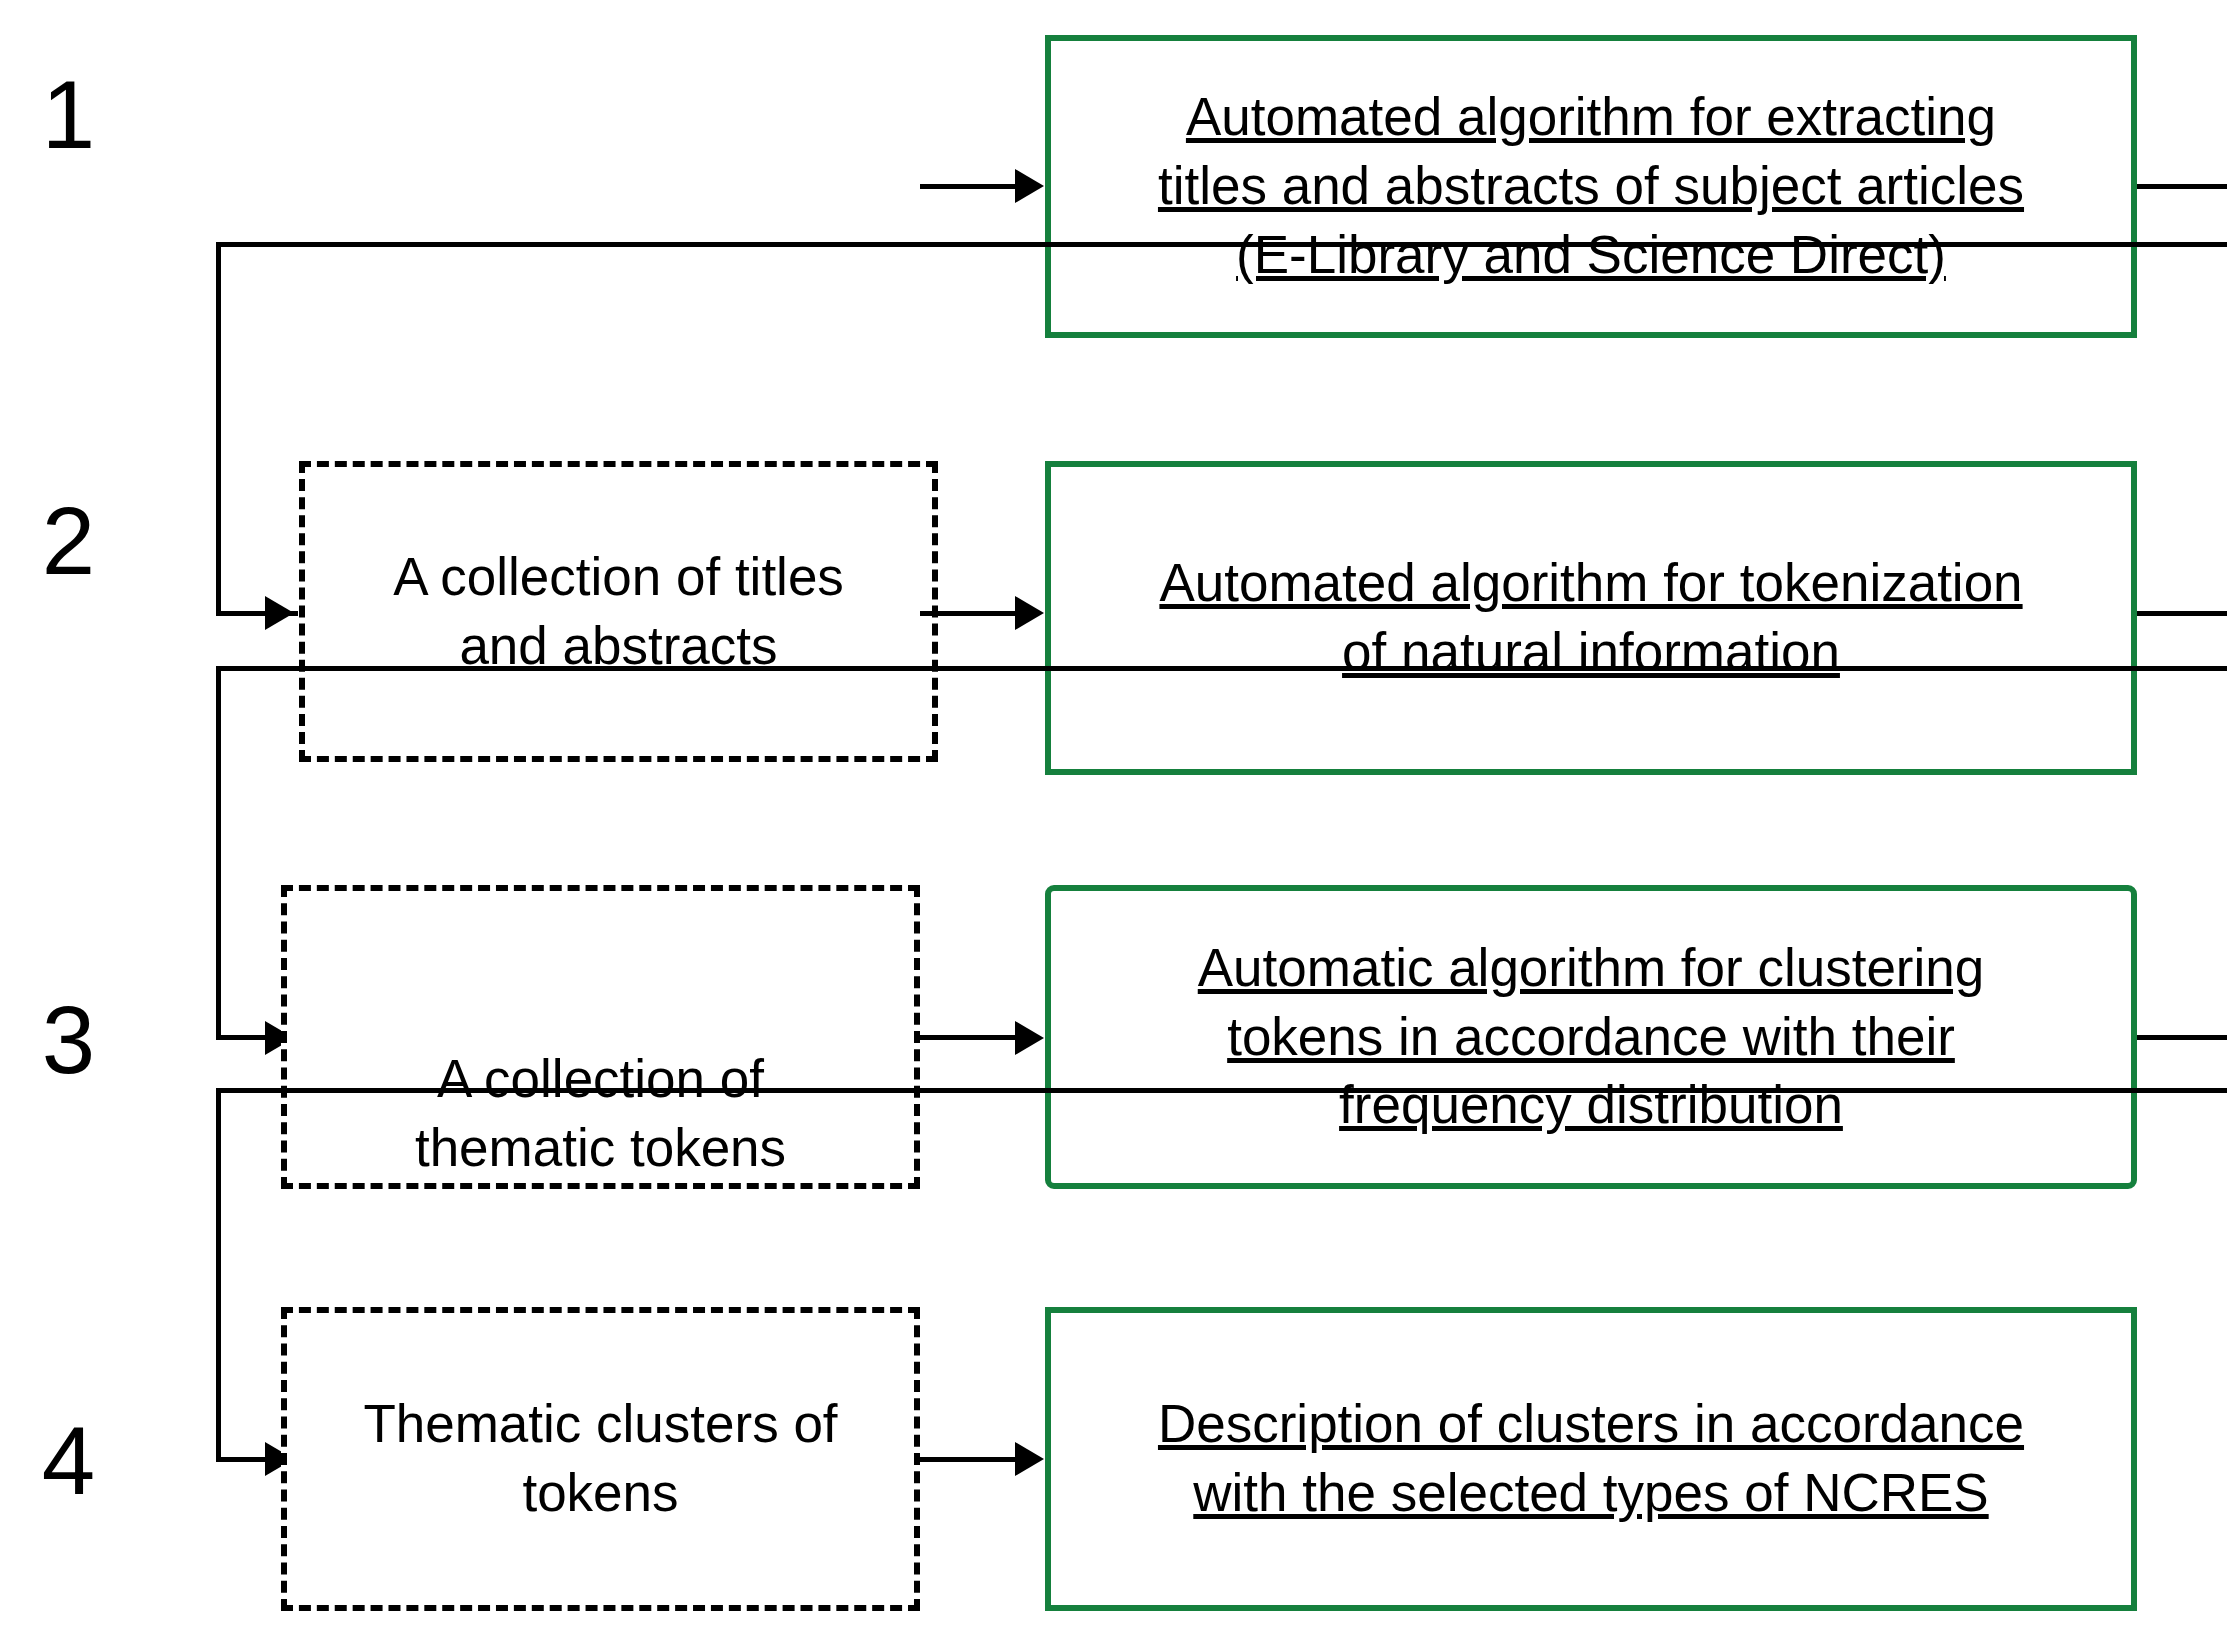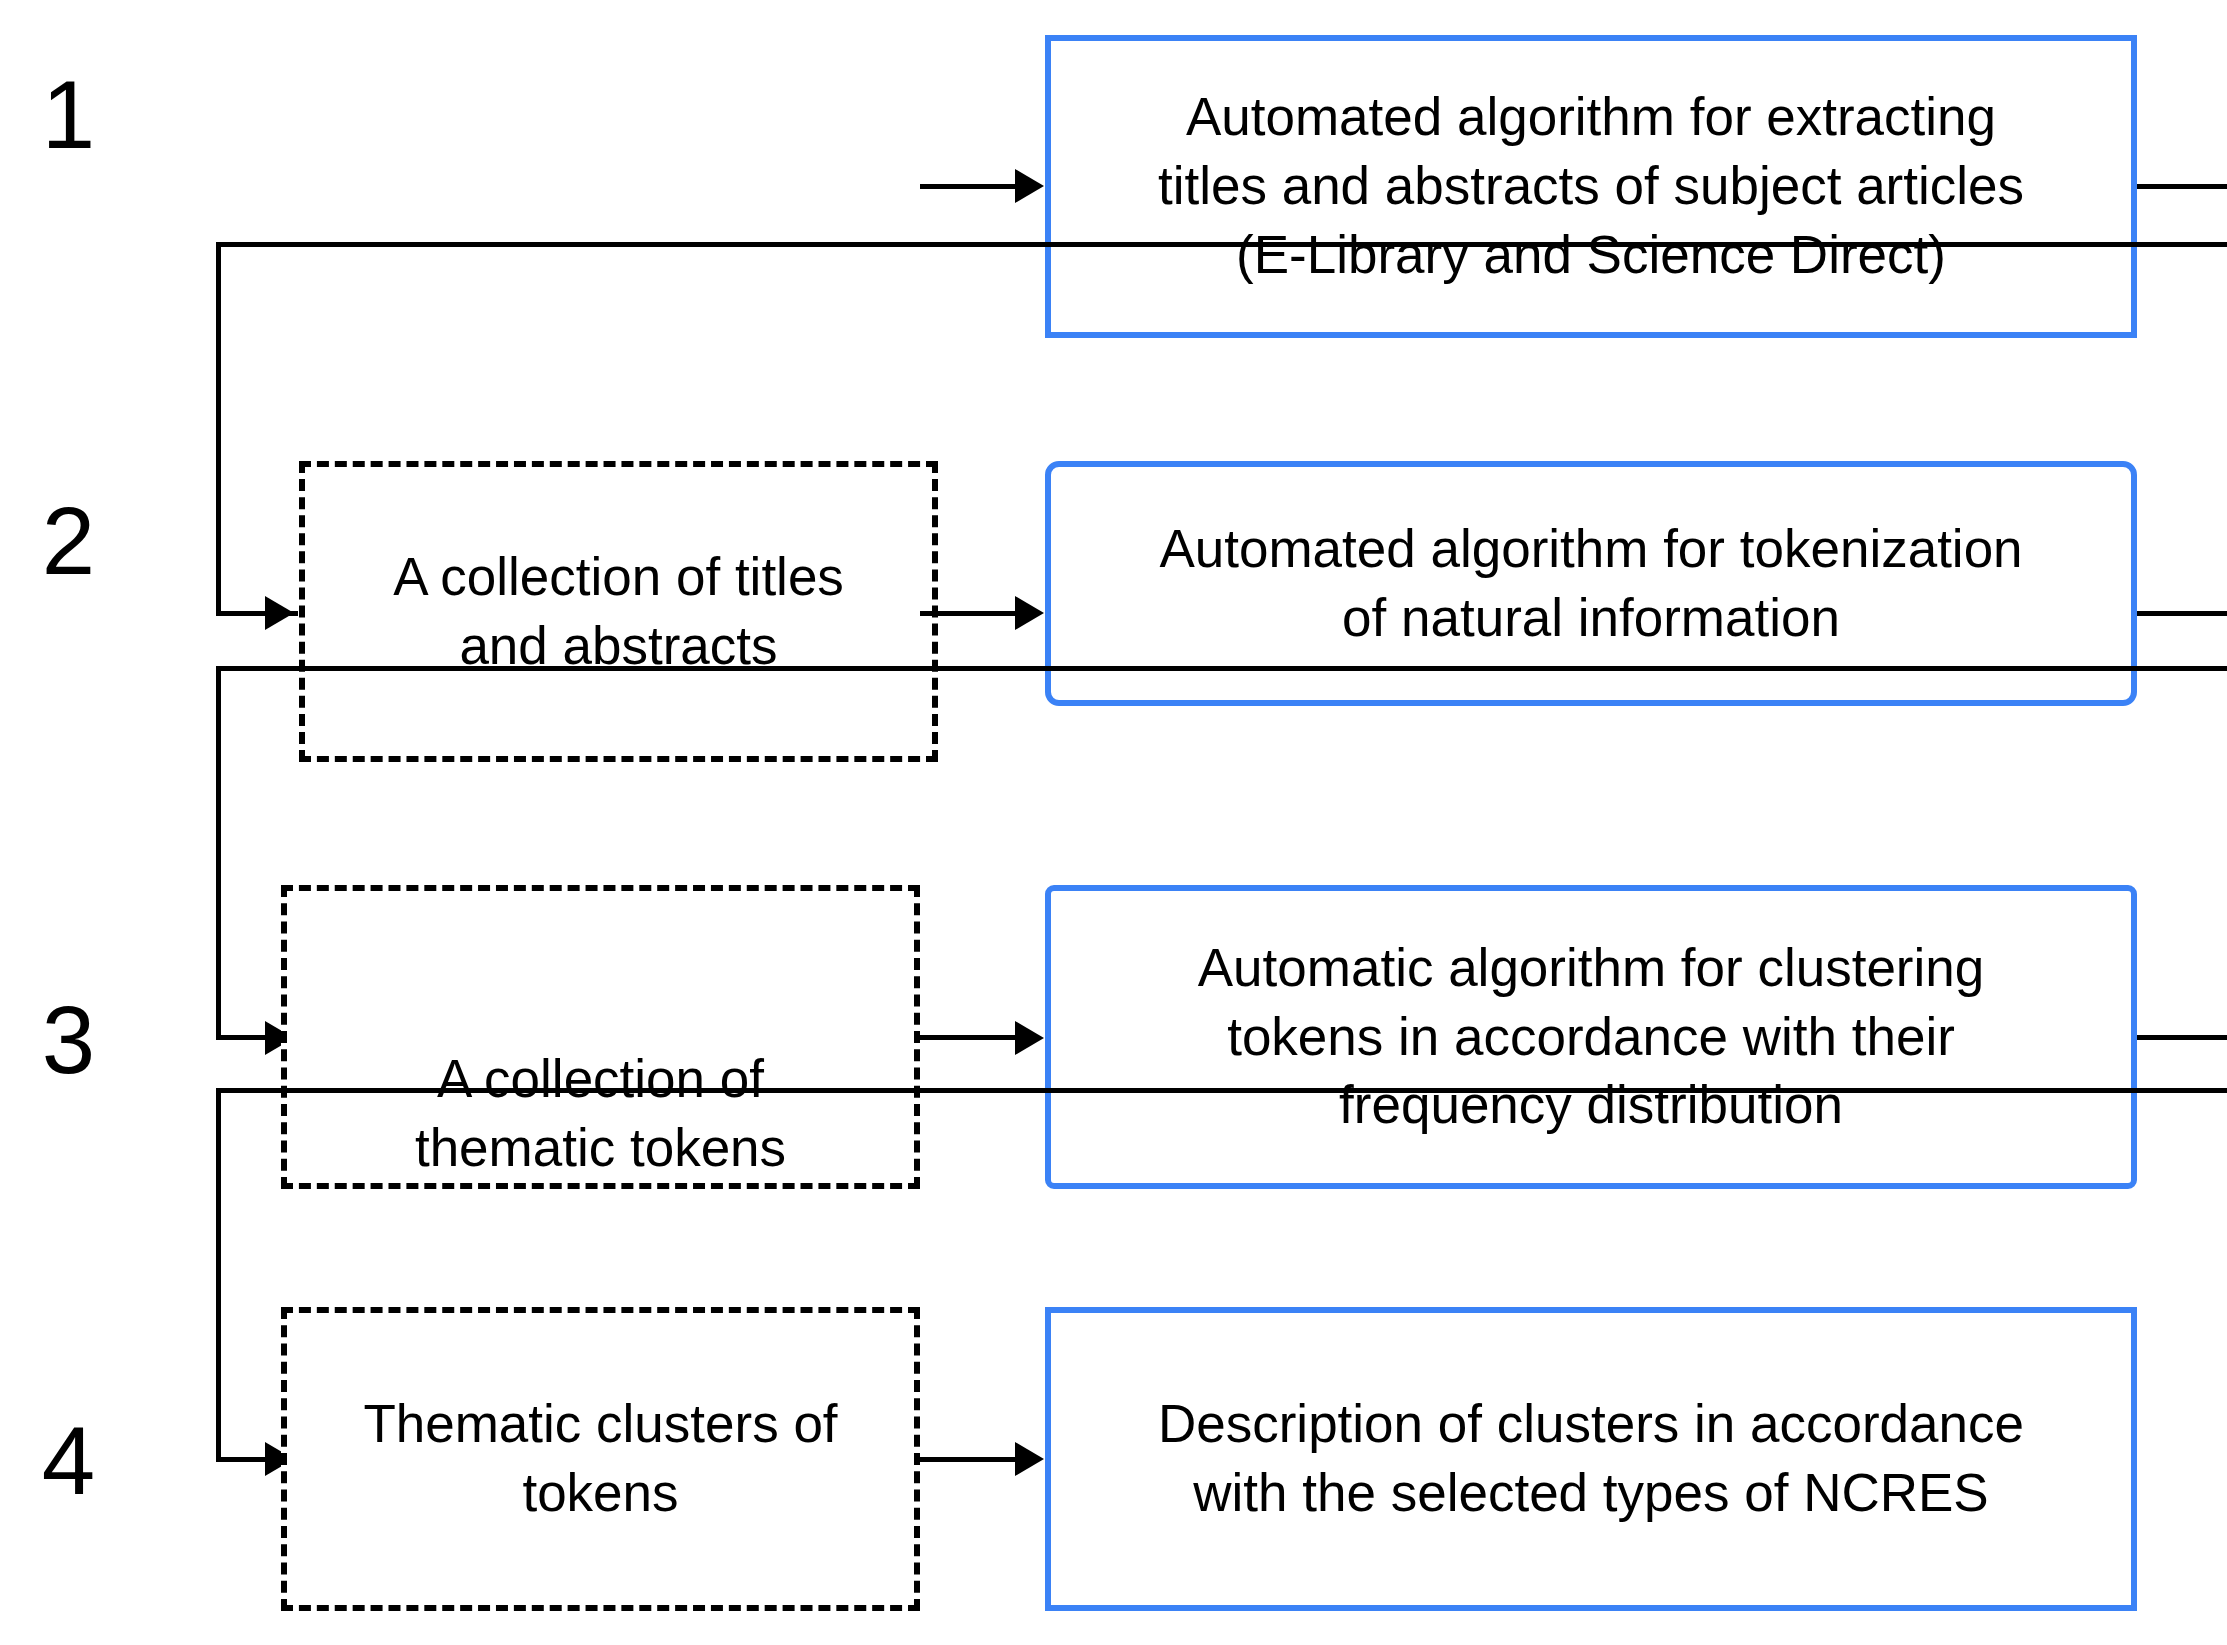--- a/index.html
+++ b/index.html
@@ -38,21 +38,22 @@
     display: flex;
     align-items: center;
     justify-content: center;
     background: #ffffff;
     text-align: center;
   }
   .box-dashed {
     border: 6px dashed #000000;
   }
   .box-solid {
-    border: 6px solid #3b82f6;
+    border: 6px solid #15803d;
+    text-decoration: underline;
   }
   .box-label {
     font-size: 53px;
     line-height: 1.30;
     color: #000000;
     padding: 0 19px;
     white-space: pre-line;
     font-family: "Liberation Sans", sans-serif;
   }
 
@@ -100,21 +101,21 @@
   <div class="arrow-head" style="left:265px; top:596px;"></div>
 
   <div class="box box-dashed" style="left:299px; top:461px; width:639px; height:301px;">
     <span class="box-label">A collection of titles
 and abstracts</span>
   </div>
 
   <div class="conn-line h-line" style="left:920px; top:611px; width:97px;"></div>
   <div class="arrow-head" style="left:1015px; top:596px;"></div>
 
-  <div class="box box-solid" style="left:1045px; top:461px; width:1092px; height:245px;border-radius:14px;">
+  <div class="box box-solid" style="left:1045px; top:461px; width:1092px; height:314px;">
     <span class="box-label">Automated algorithm for tokenization
 of natural information</span>
   </div>
 
   <div class="conn-line h-line" style="left:2137px; top:611px; width:91px;"></div>
 
   <div class="step-number" style="top:992px;">3</div>
 
   <div class="conn-line h-line" style="left:216px; top:666px; width:2012px;"></div>
   <div class="conn-line v-line" style="left:216px; top:666px; height:372px;"></div>

